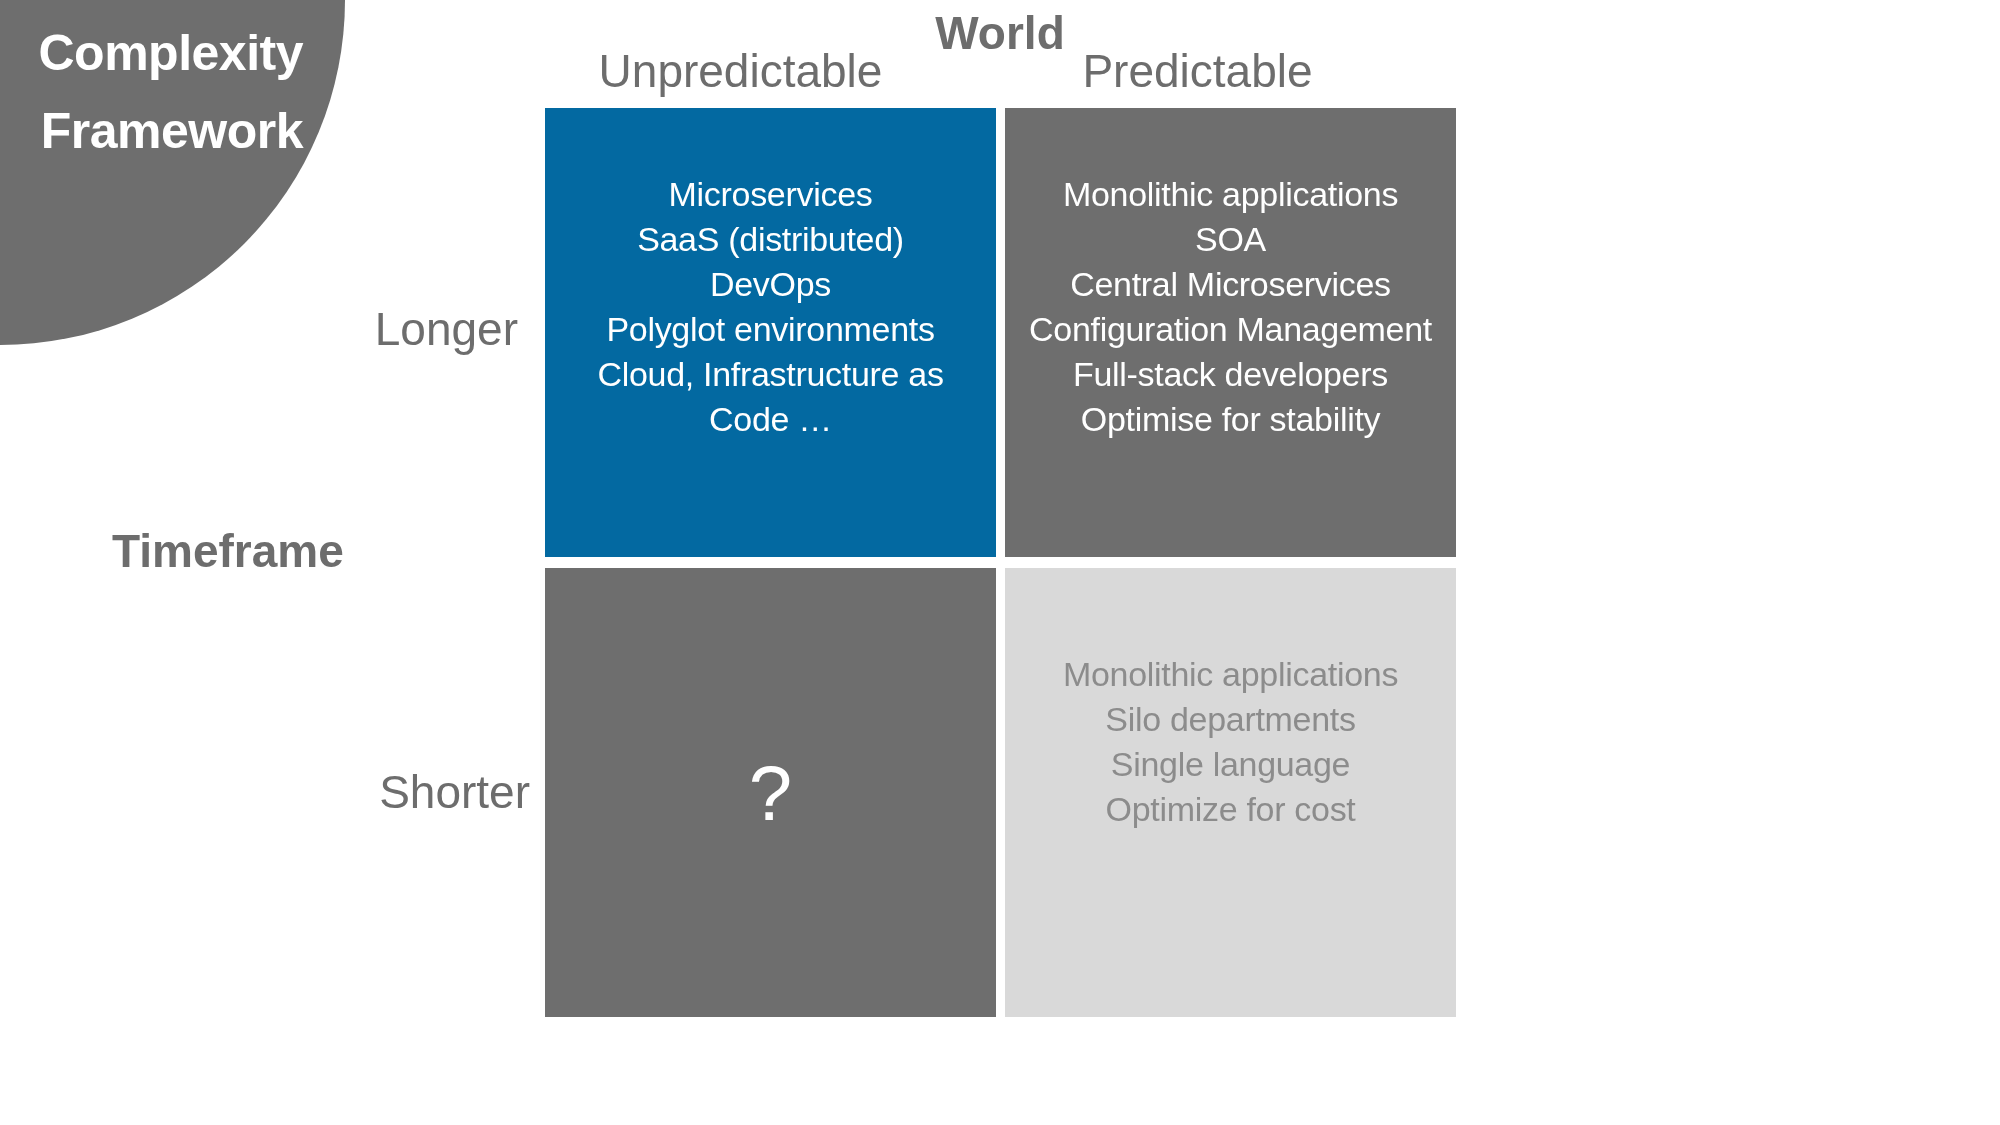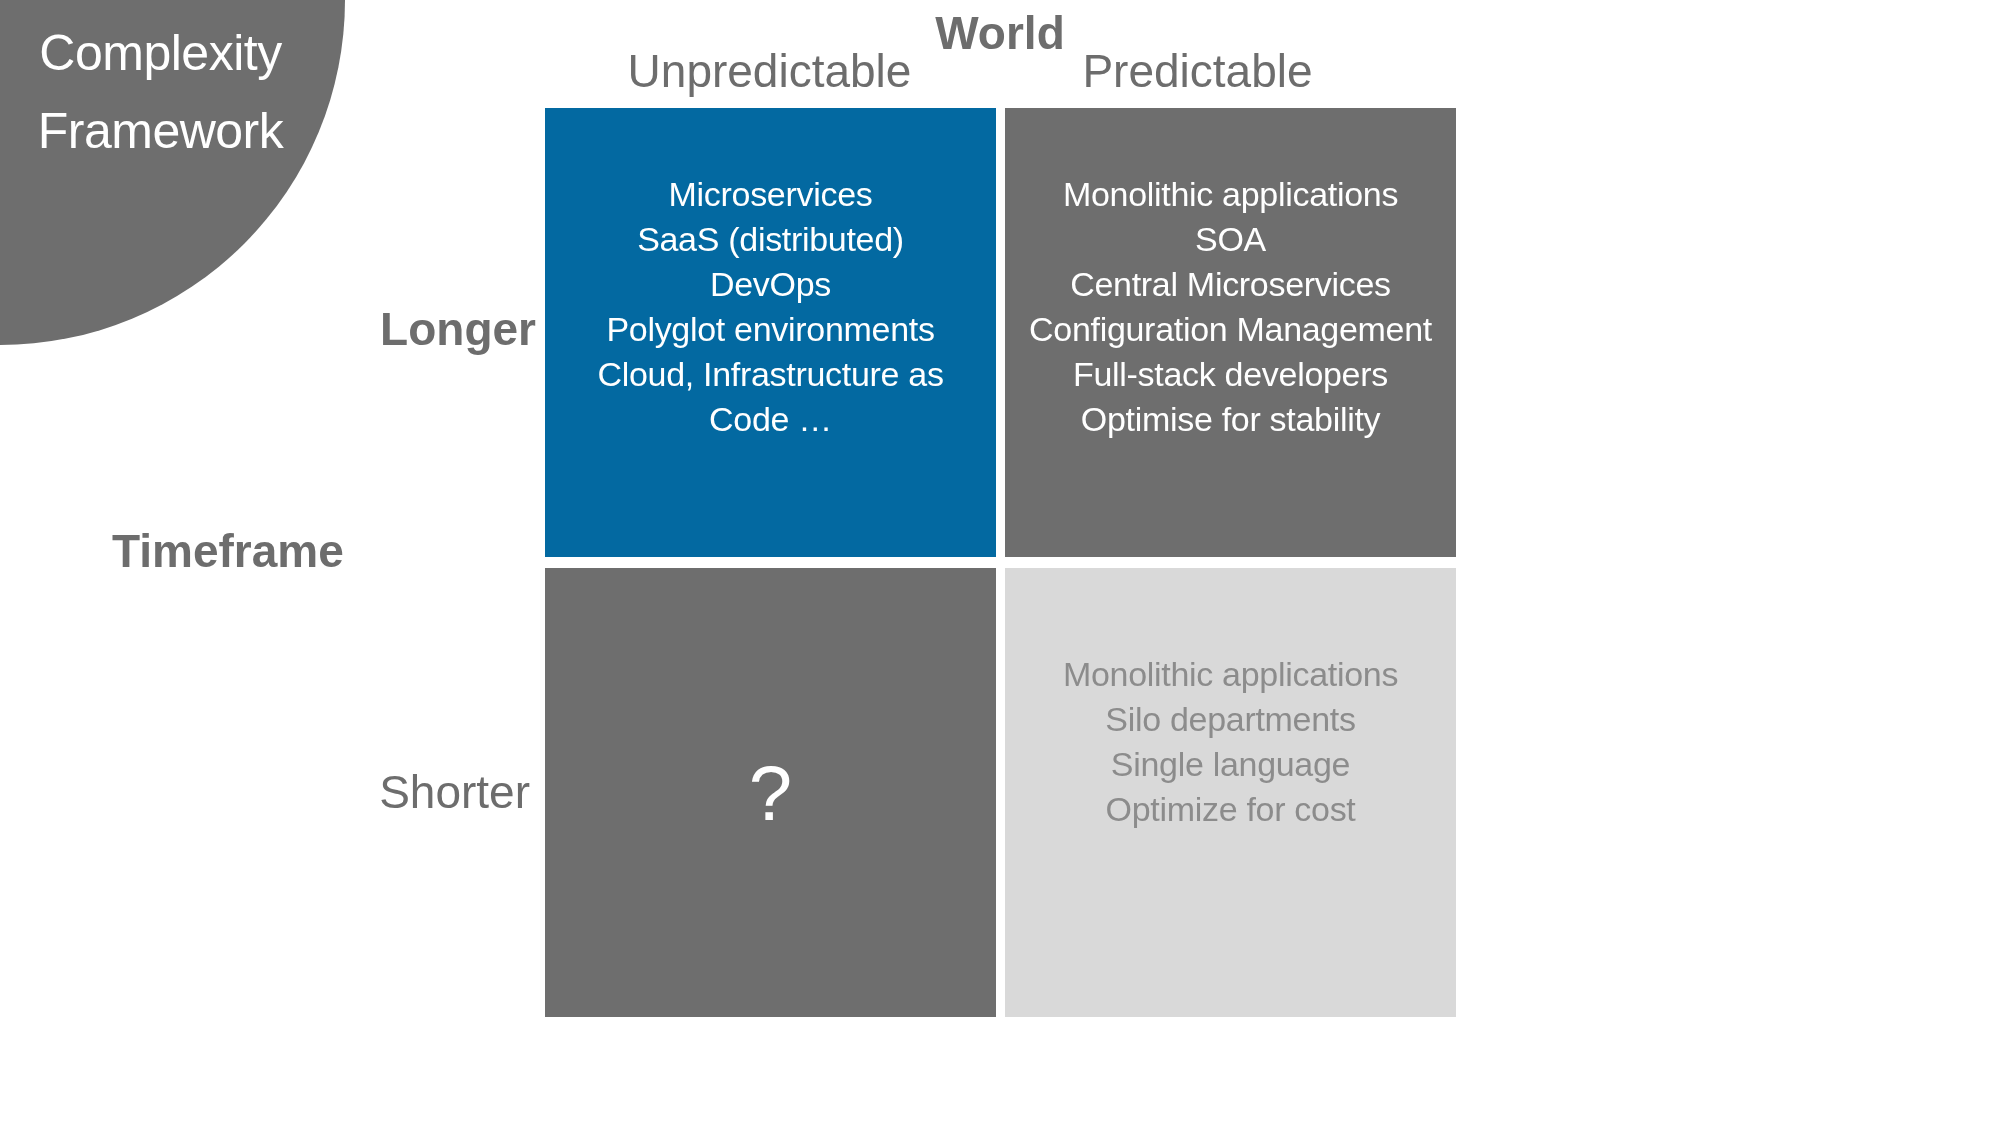--- a/index.html
+++ b/index.html
@@ -23,25 +23,25 @@
     width: 690px;
     height: 690px;
     border-radius: 50%;
     background: #6e6e6e;
   }
   .corner-title {
     position: absolute;
     left: 18px;
     top: 14px;
     width: 285px;
-    text-align: center;
+    text-align: right;
     color: #ffffff;
     font-size: 50px;
     line-height: 78px;
-    font-weight: 400;
+    font-weight: 700;
     letter-spacing: -0.5px;
   }
   
   .world-label {
     position: absolute;
     left: 800px;
     top: 6px;
     width: 400px;
     text-align: center;
     color: #6d6d6d;
@@ -50,31 +50,31 @@
   }
   .col-label {
     position: absolute;
     top: 44px;
     width: 451px;
     text-align: center;
     color: #6d6d6d;
     font-size: 46px;
     font-weight: 400;
   }
-  .col-label.unpredictable { left: 544px; }
+  .col-label.unpredictable { left: 515px; }
   .col-label.predictable   { left: 972px; }
   .row-label {
     position: absolute;
     width: 300px;
     text-align: right;
     color: #6d6d6d;
     font-size: 46px;
     font-weight: 400;
   }
-  .row-label.longer  { left: 236px; top: 302px; font-weight: bold; }
+  .row-label.longer  { left: 218px; top: 302px; }
   .row-label.shorter { left: 230px; top: 765px; }
   .timeframe-label {
     position: absolute;
     left: 112px;
     top: 524px;
     color: #6d6d6d;
     font-size: 46px;
     font-weight: 700;
   }
   

